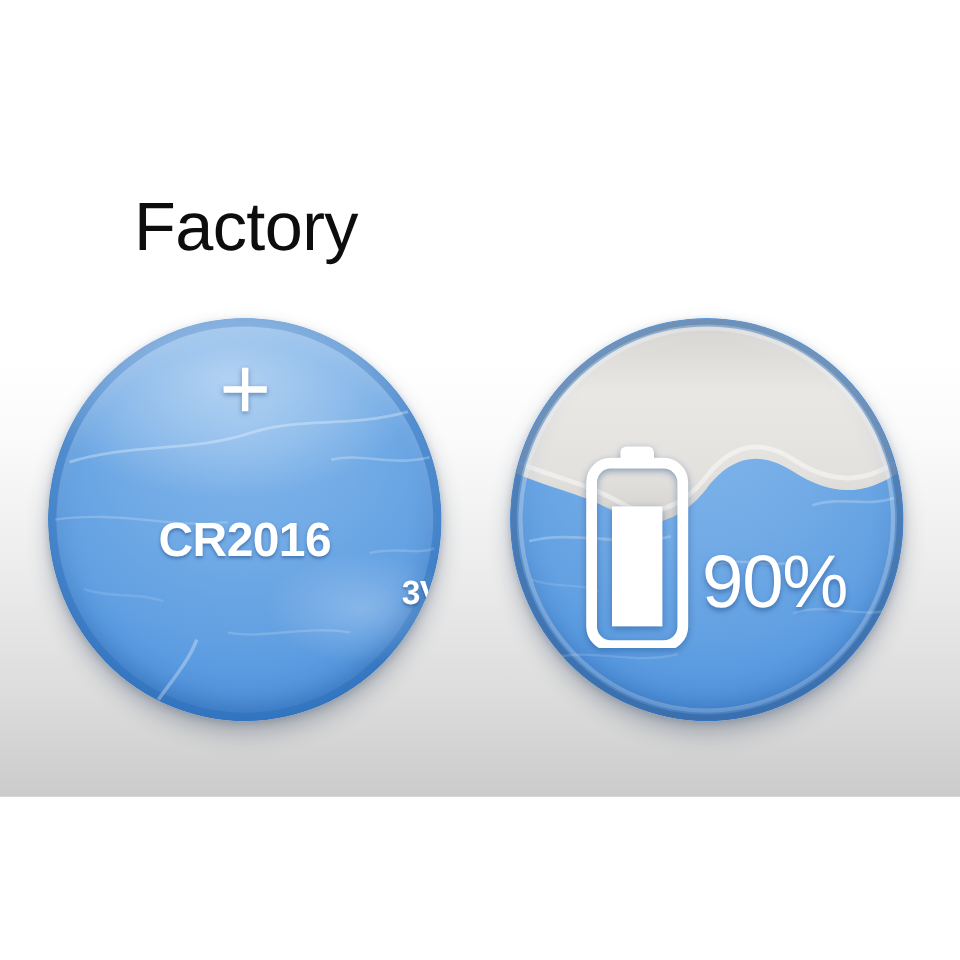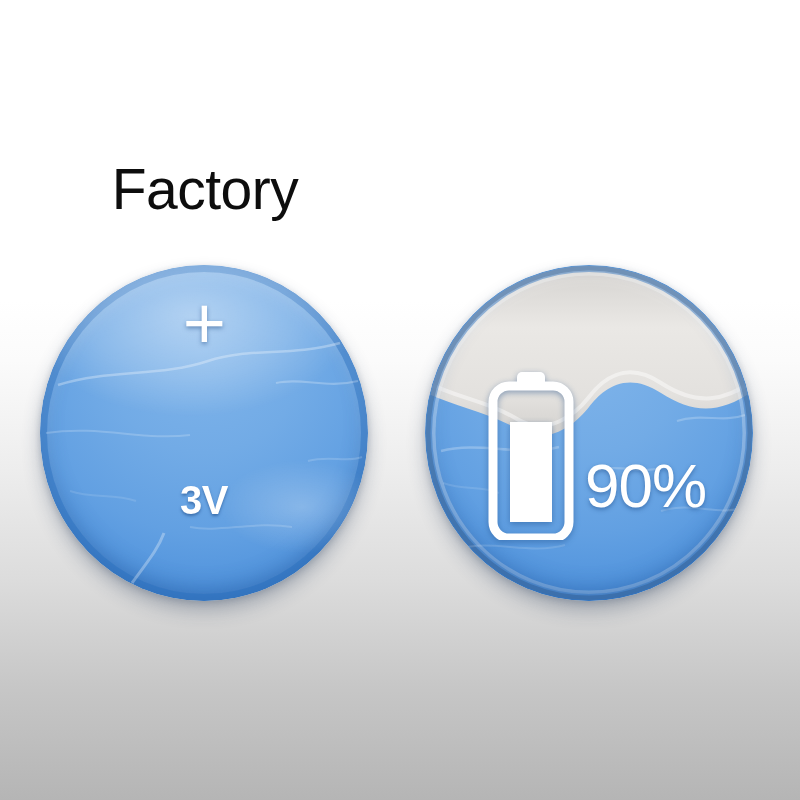--- a/index.html
+++ b/index.html
@@ -6,21 +6,21 @@
   * { margin:0; padding:0; box-sizing:border-box; }
 
   html, body {
     width:800px; height:800px;
     font-family:"Liberation Sans", sans-serif;
     overflow:hidden;
   }
 
   #stage {
     position:relative;
-    width:800px; height:800px;
+    width:800px; height:664px;
     background:linear-gradient(to bottom,
         #ffffff 0px,
         #ffffff 300px,
         #fbfbfb 360px,
         #ededed 470px,
         #dcdcdc 580px,
         #c6c6c6 690px,
         #b5b5b5 800px);
   }
 
@@ -93,21 +93,21 @@
     position:absolute; left:0; width:100%;
     text-align:center; color:#ffffff;
     font-weight:bold;
     text-shadow:0 2px 3px rgba(25,70,130,.55);
     letter-spacing:-0.5px;
   }
   #plus-sign   { top:22px;  font-size:74px; font-weight:400; line-height:1;
                  text-shadow:0 2px 4px rgba(25,70,130,.5); }
   #cell-name   { top:116px; font-size:39px; }
   #cell-model  { top:163px; font-size:40px; }
-  #cell-volt   { top:213px; font-size:40px; }
+  #cell-volt   { top:213px; font-size:28px;text-align:right; }
 
   
   #gauge{
     position:absolute;
     left:60px; top:105px;
     width:92px; height:170px;
   }
   #gauge svg{ display:block; width:100%; height:100%;
               filter:drop-shadow(0 2px 3px rgba(25,70,130,.45)); }
 
@@ -139,20 +139,21 @@
       <path d="M18 120 C70 104 120 112 168 96 C210 82 250 92 300 78" stroke="rgba(255,255,255,.55)" stroke-width="2.4" fill="none"></path>
       <path d="M6 168 C60 160 104 176 150 170" stroke="rgba(255,255,255,.35)" stroke-width="2" fill="none"></path>
       <path d="M236 118 C262 112 286 124 318 116" stroke="rgba(255,255,255,.45)" stroke-width="2.2" fill="none"></path>
       <path d="M150 262 C178 268 214 256 252 262" stroke="rgba(255,255,255,.30)" stroke-width="2" fill="none"></path>
       <path d="M92 318 C108 296 118 284 124 268" stroke="rgba(255,255,255,.55)" stroke-width="3" fill="none"></path>
       <path d="M268 196 C290 190 306 198 322 192" stroke="rgba(255,255,255,.30)" stroke-width="2" fill="none"></path>
       <path d="M30 226 C52 234 74 228 96 236" stroke="rgba(255,255,255,.22)" stroke-width="2" fill="none"></path>
     </svg>
 
     <div class="face-text" id="plus-sign">+</div>
+    <div class="face-text" id="cell-model">CR2016</div>
     <div class="face-text" id="cell-volt">3V</div>
   </div>
 
   <div class="coin-shadow" id="shadow-right"></div>
 
   <div class="coin" id="coin-right">
     <div class="coin-body"></div>
 
     <svg class="worn" viewBox="0 0 328 336" preserveAspectRatio="none">
       <defs>

